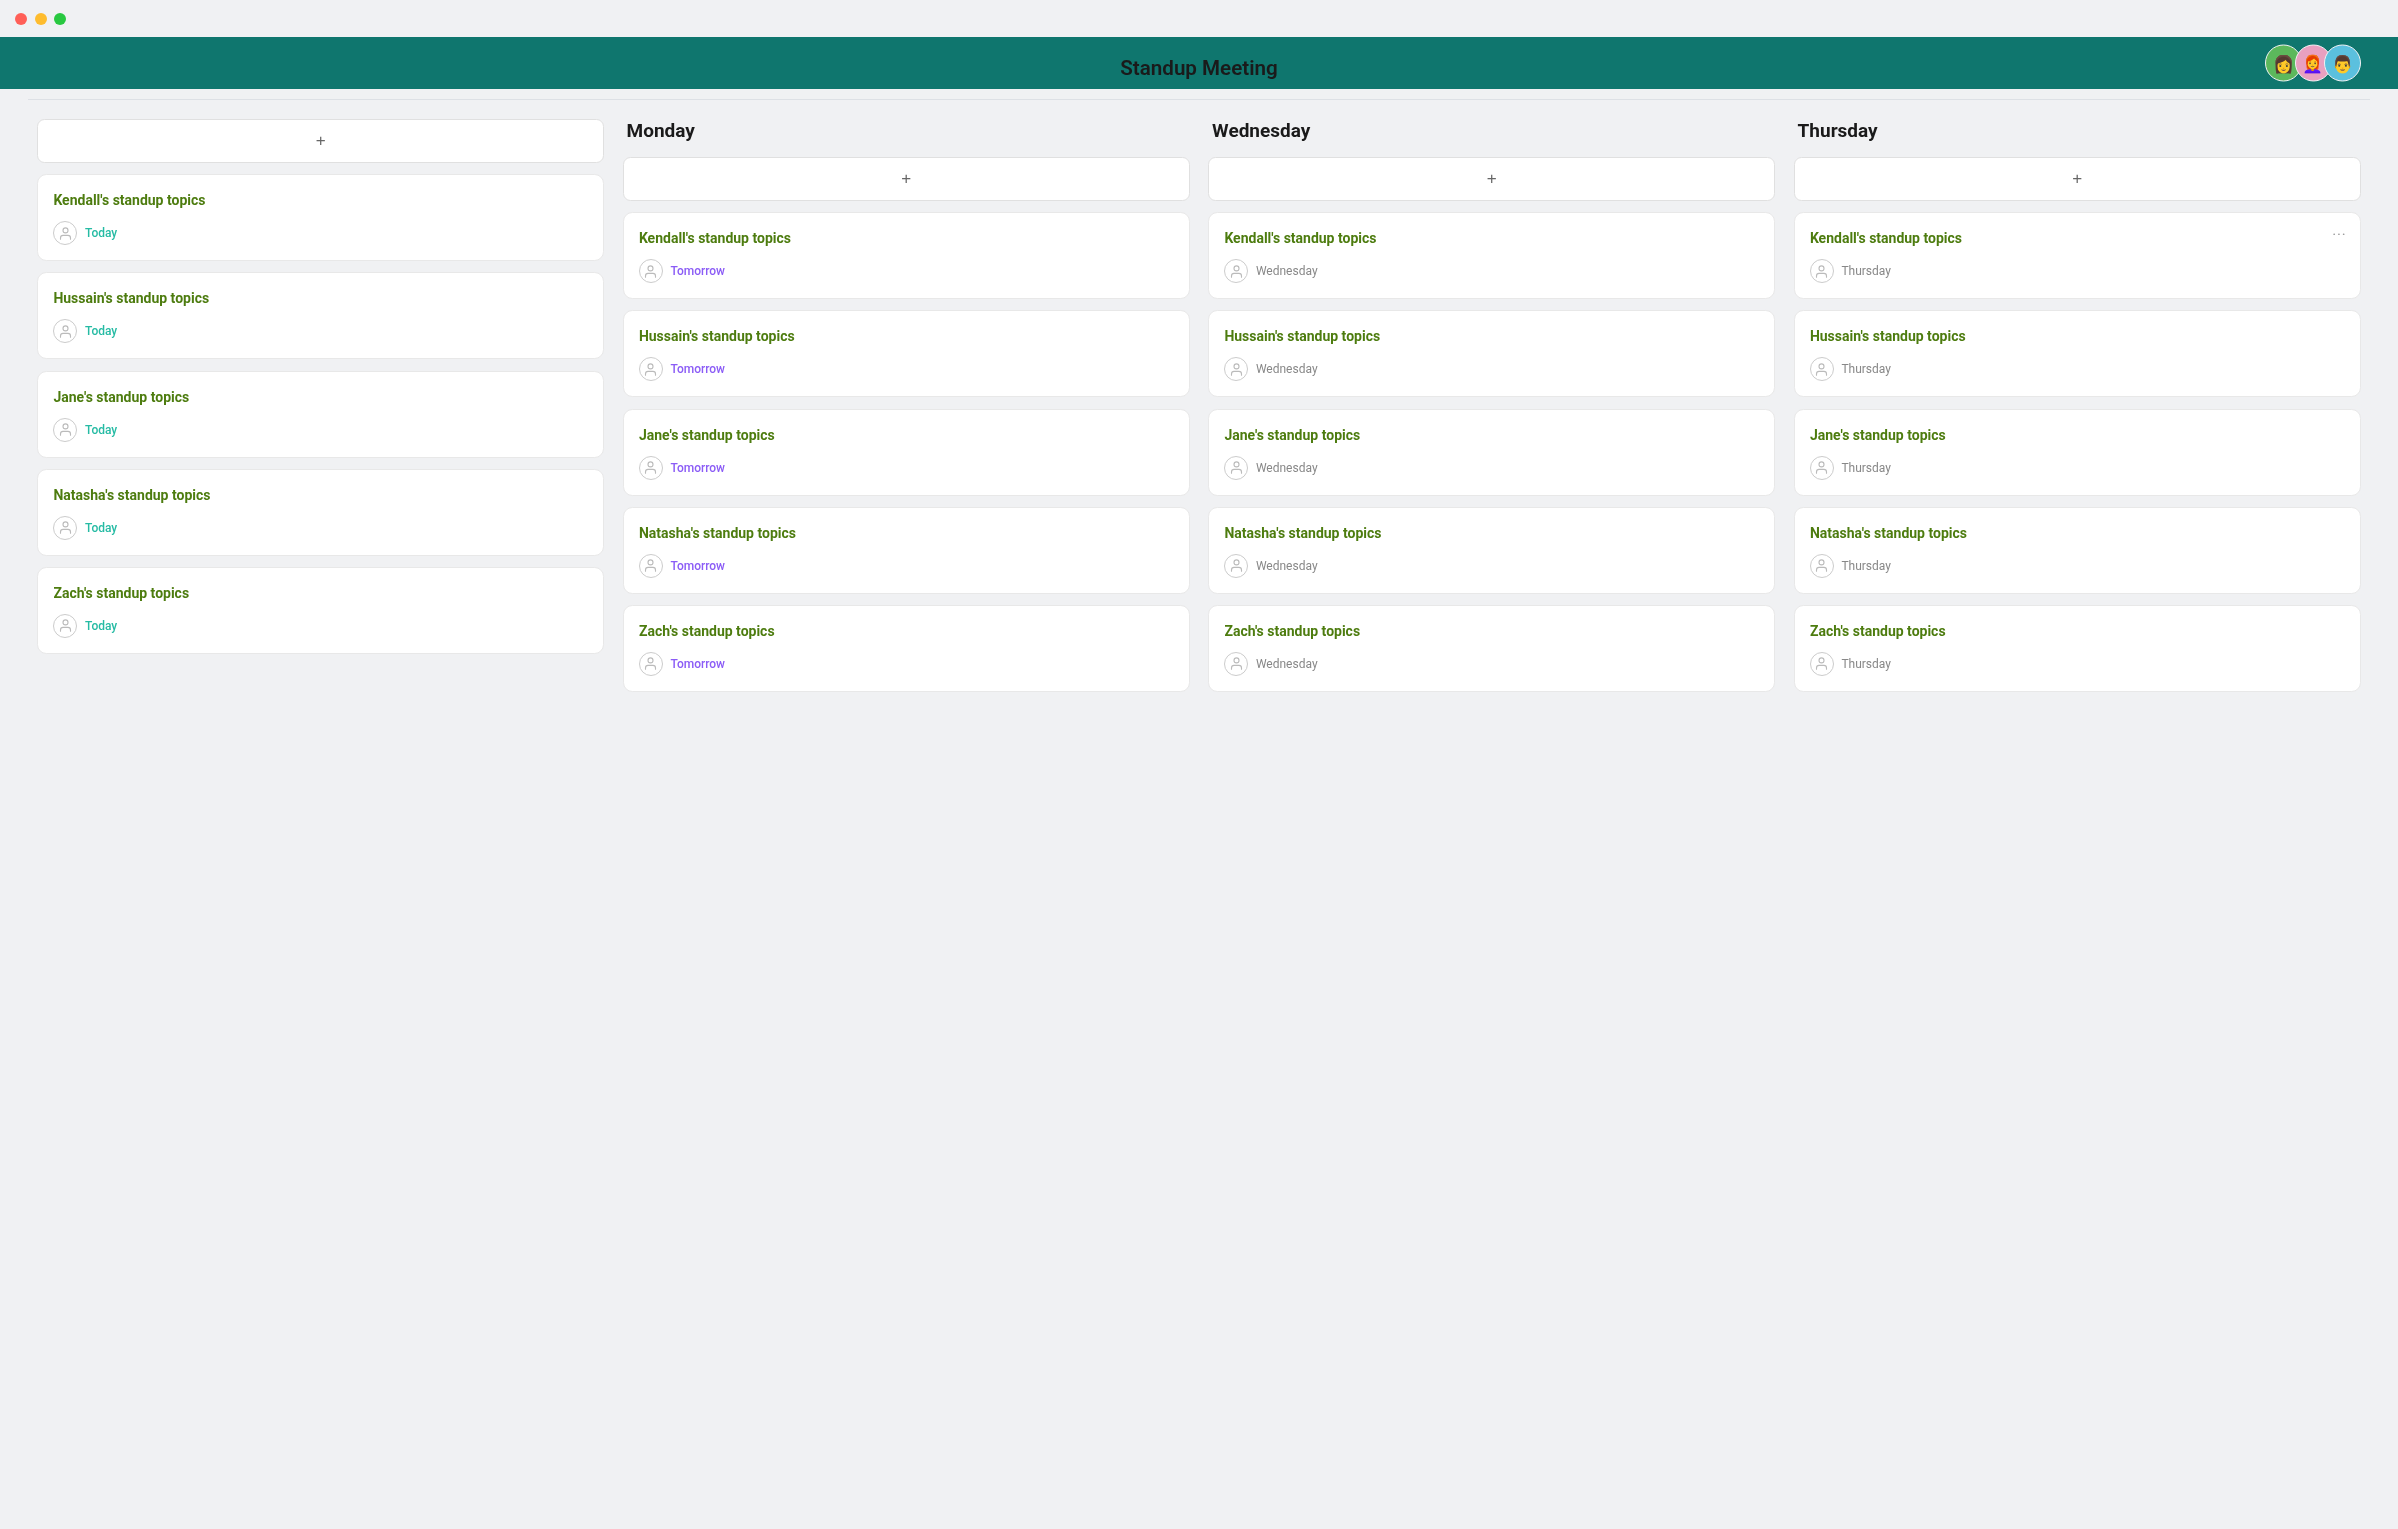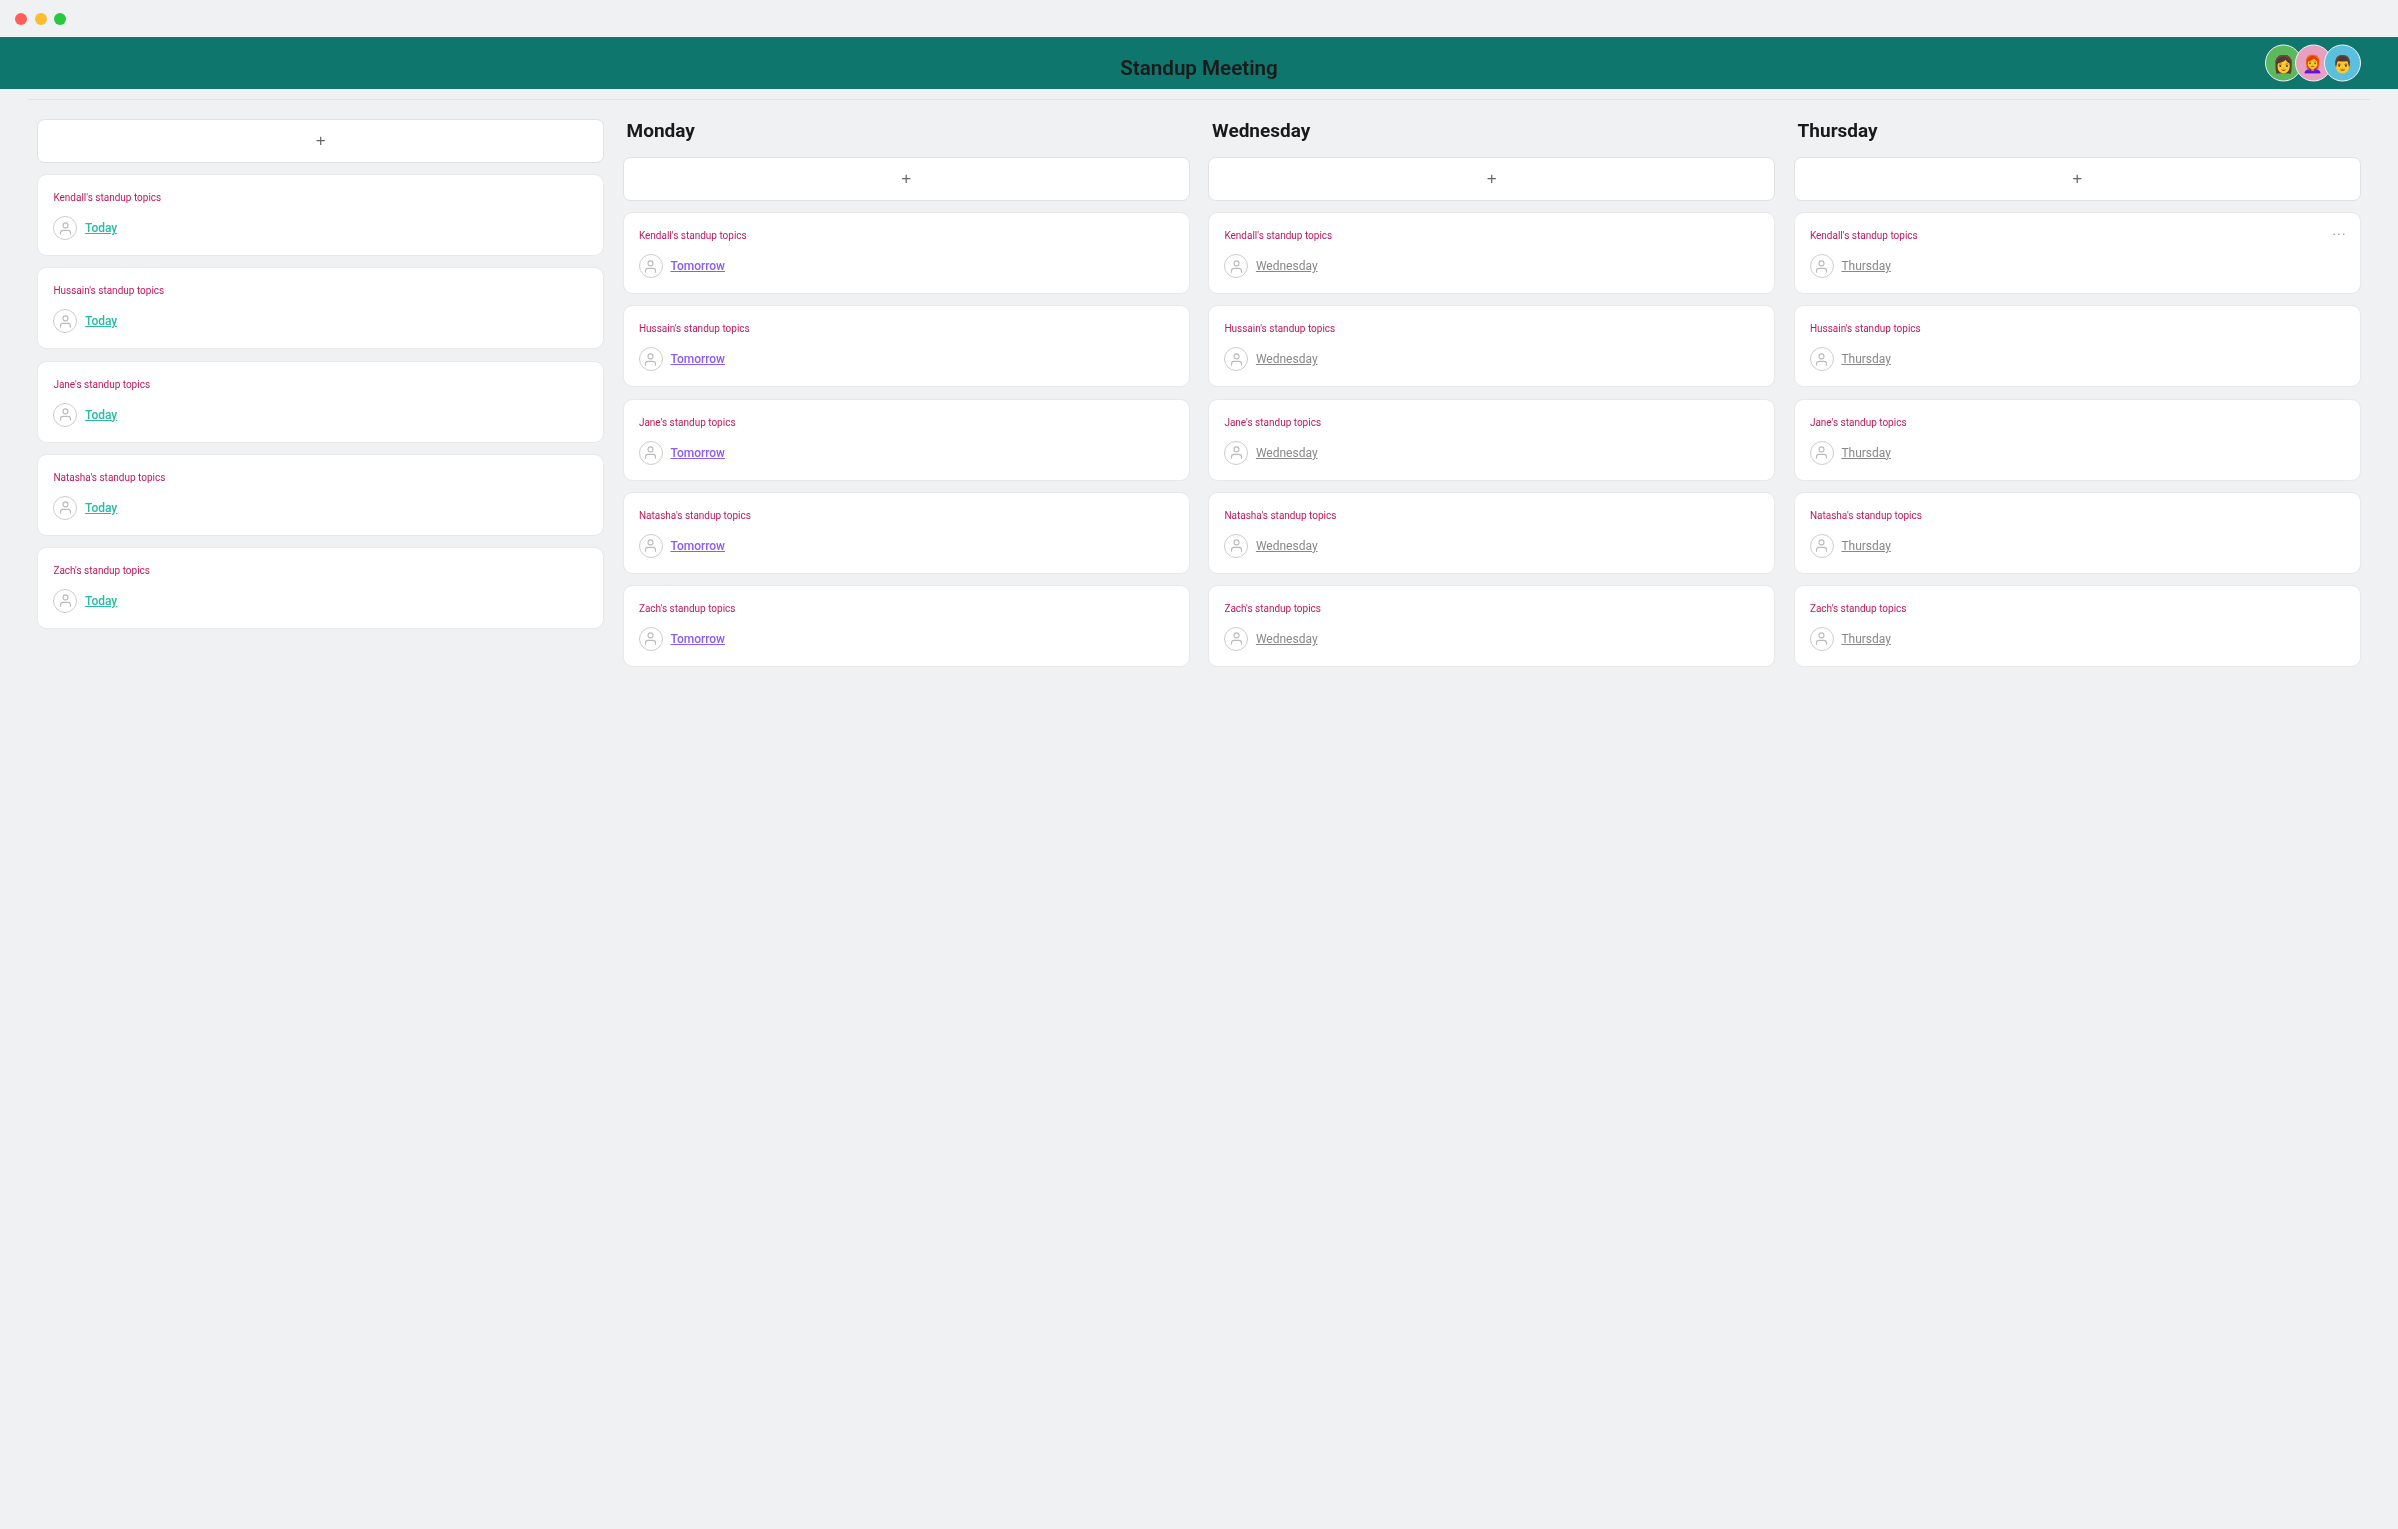--- a/index.html
+++ b/index.html
@@ -110,23 +110,23 @@
       background: white;
       border: 0.9px solid #e8e8e8;
       border-radius: 9.4px;
       padding: 17px 15px 15px;
       margin-bottom: 11.2px;
       position: relative;
       cursor: pointer;
     }
 
     .card-title {
-      font-size: 10px;
-      font-weight: 400;
-      color: #be185d;
+      font-size: 14px;
+      font-weight: 700;
+      color: #4d7c0f;
       margin-bottom: 13px;
     }
 
     .card-meta {
       display: flex;
       align-items: center;
       gap: 7.5px;
     }
 
     .card-avatar {
@@ -136,21 +136,20 @@
       border: 1.4px solid #ccc;
       display: flex;
       align-items: center;
       justify-content: center;
       color: #aaa;
       flex-shrink: 0;
     }
 
     .card-date {
       font-size: 12px;
-      text-decoration: underline;
     }
 
     .card-date.today { color: #26bba4; font-weight: 500; }
     .card-date.tomorrow { color: #8b5cf6; font-weight: 500; }
     .card-date.normal { color: #888; }
 
     .card-menu {
       position: absolute;
       top: 13px;
       right: 13px;

